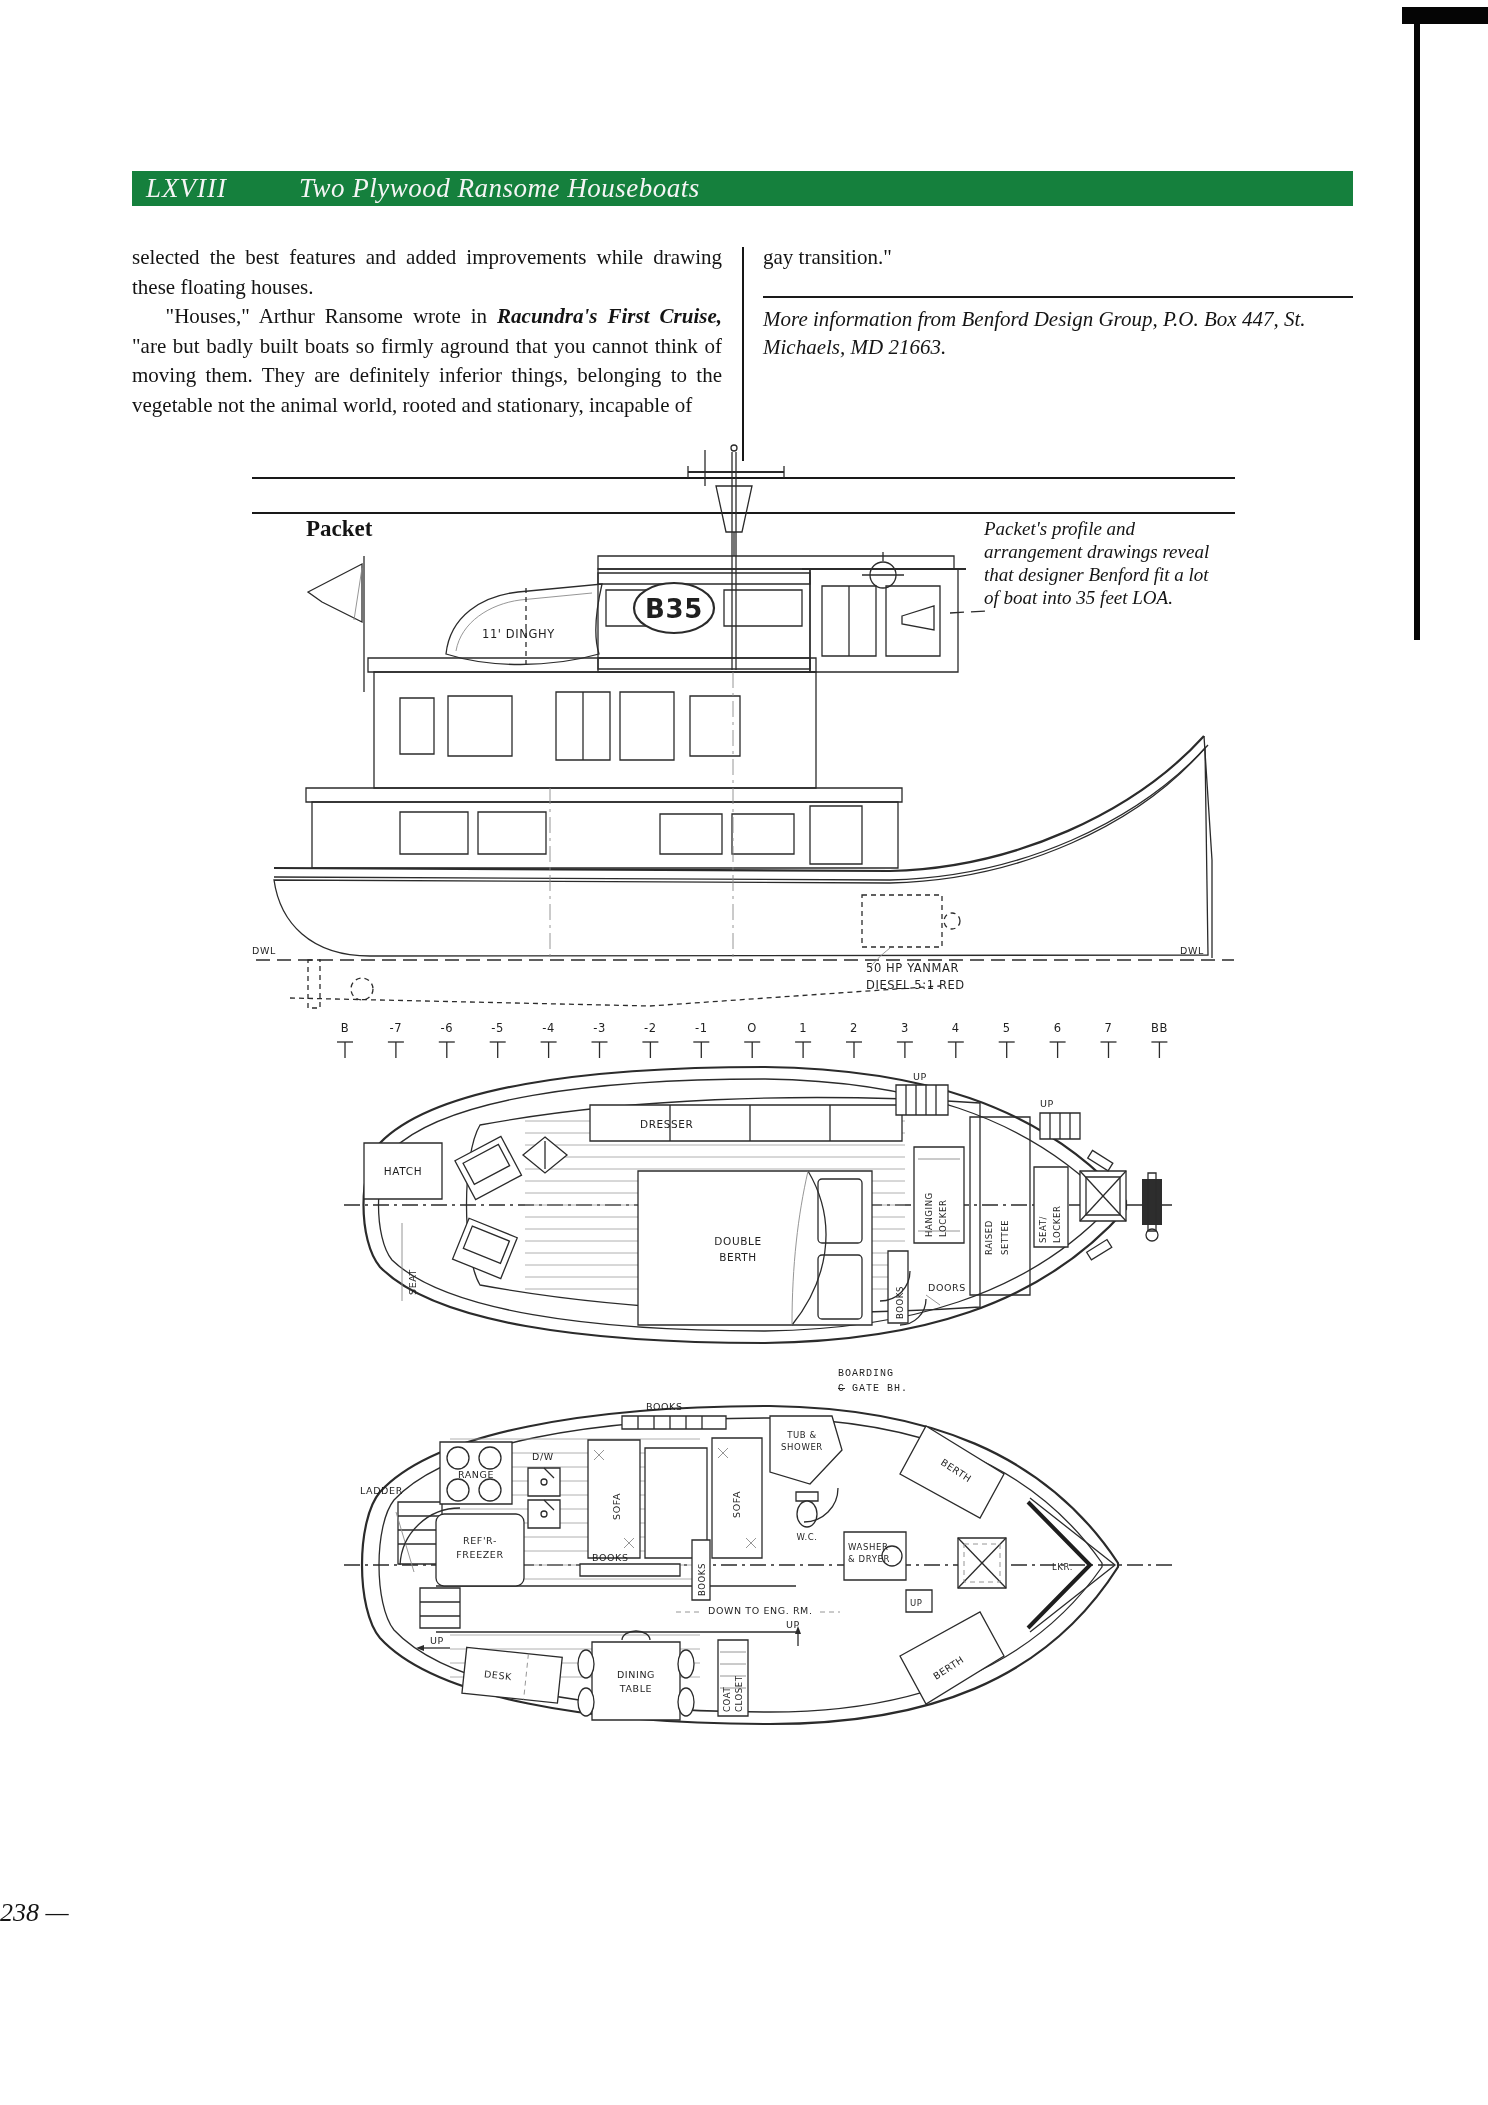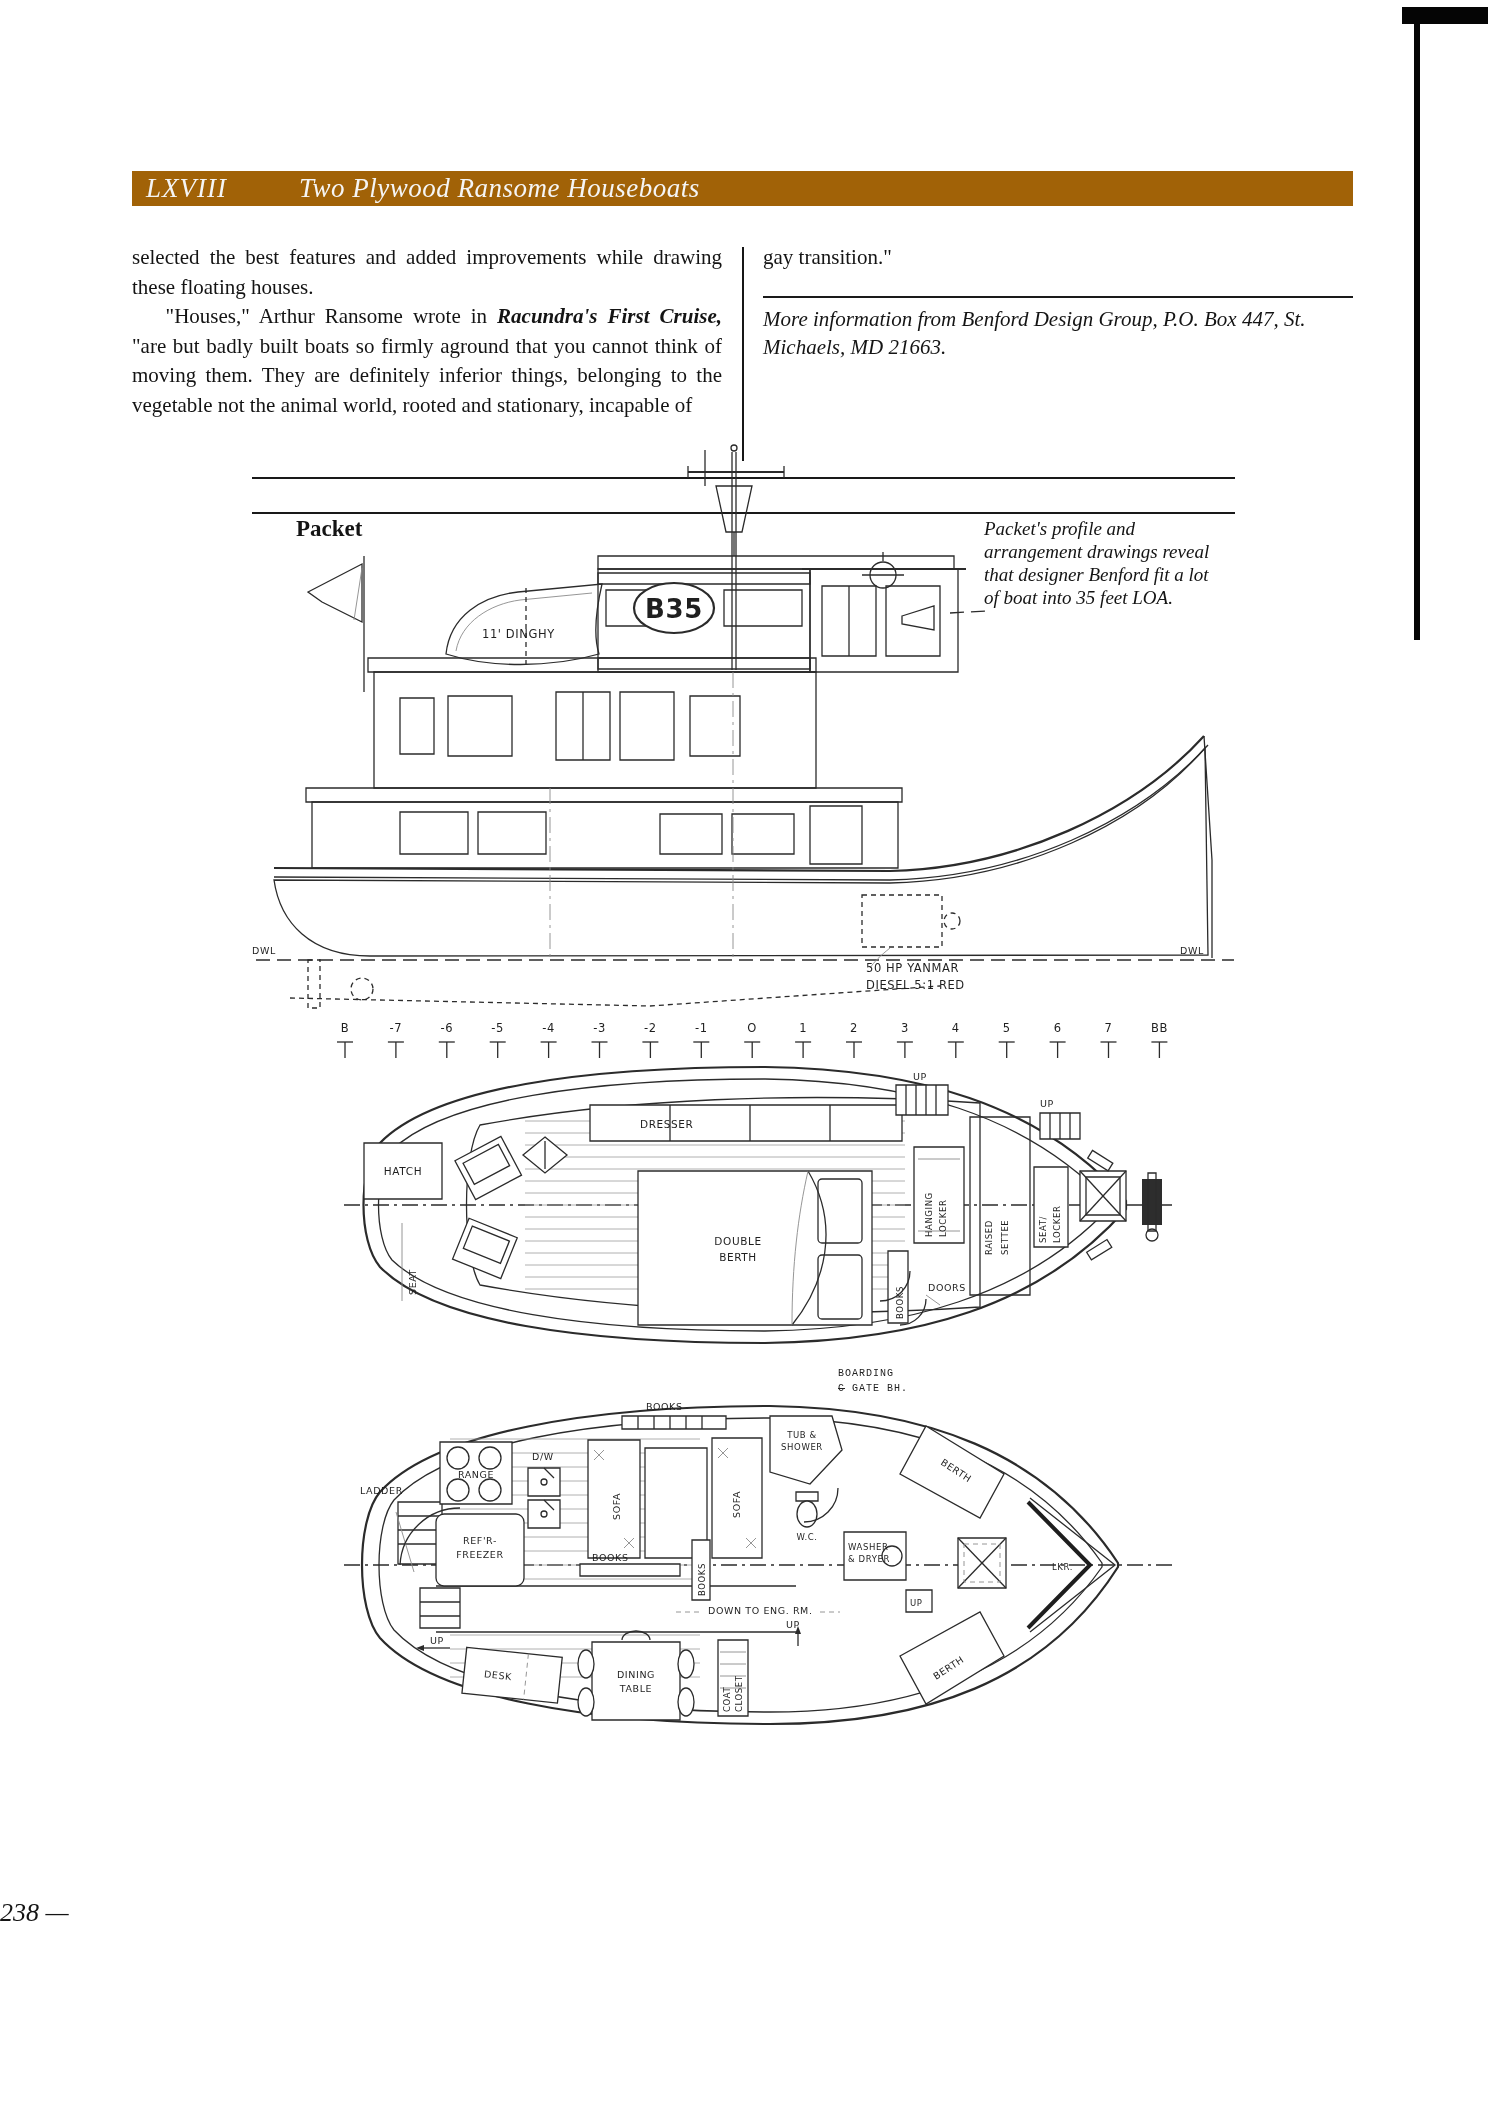--- a/index.html
+++ b/index.html
@@ -1,39 +1,39 @@
 <!DOCTYPE html>
 <html><head>
 <meta charset="utf-8">
 <style>
   html,body{margin:0;padding:0;background:#ffffff;}
   body{width:1488px;height:2105px;position:relative;font-family:"Liberation Serif","DejaVu Serif",serif;color:#141414;}
   .abs{position:absolute;}
   
-  .header-bar{left:132px;top:171px;width:1221px;height:35px;background:#a16207;color:#f5f5f5;
+  .header-bar{left:132px;top:171px;width:1221px;height:35px;background:#15803d;color:#f5f5f5;
     display:flex;align-items:center;font-style:italic;font-size:27px;}
   .header-bar .chap{margin-left:14px;letter-spacing:1px;}
   .header-bar .title{margin-left:72px;letter-spacing:0.5px;}
   
   .corner-bar{left:1402px;top:7px;width:86px;height:17px;background:#050505;}
   .right-rule{left:1414px;top:22px;width:6px;height:618px;background:#050505;}
   
   .col{width:590px;font-size:21px;line-height:29.5px;text-align:justify;}
   .col-left{left:132px;top:243px;}
   .col-right{left:763px;top:243px;}
   .col .para{margin:0;}
   .col .para.indent{text-indent:1.6em;}
   .it{font-style:italic;font-weight:bold;}
   .divider{left:742px;top:247px;width:2px;height:214px;background:#161616;}
   .note{margin-top:23px;border-top:2px solid #1a1a1a;padding-top:7px;font-style:italic;font-size:21px;line-height:28px;text-align:left;}
   
   .fig-rule{left:252px;width:983px;height:2px;background:#191919;}
   .fig-rule.r1{top:477px;}
   .fig-rule.r2{top:512px;}
-  .fig-label{left:296px;top:516px;font-weight:bold;font-size:23px;}
+  .fig-label{left:306px;top:516px;font-weight:bold;font-size:23px;}
   .fig-caption{left:976px;top:517px;width:240px;font-style:italic;font-size:19px;line-height:23px;z-index:5;margin-left:8px;}
   .boarding{left:838px;top:1366px;z-index:4;font-family:Liberation Mono, monospace;font-size:10px;letter-spacing:1px;color:#222;line-height:15px;}
   .boarding .cl{text-decoration:line-through;}
   .page-num{left:0;right:0;top:1898px;text-align:left;font-style:italic;font-size:26px;}
   
   svg{position:absolute;overflow:visible;}
   svg *{vector-effect:non-scaling-stroke;}
   .ln{stroke:#2b2b2b;stroke-width:1.3;fill:none;}
   .ln2{stroke:#2b2b2b;stroke-width:2.2;fill:none;}
   .fade{stroke:#8a8a8a;stroke-width:0.9;fill:none;}

